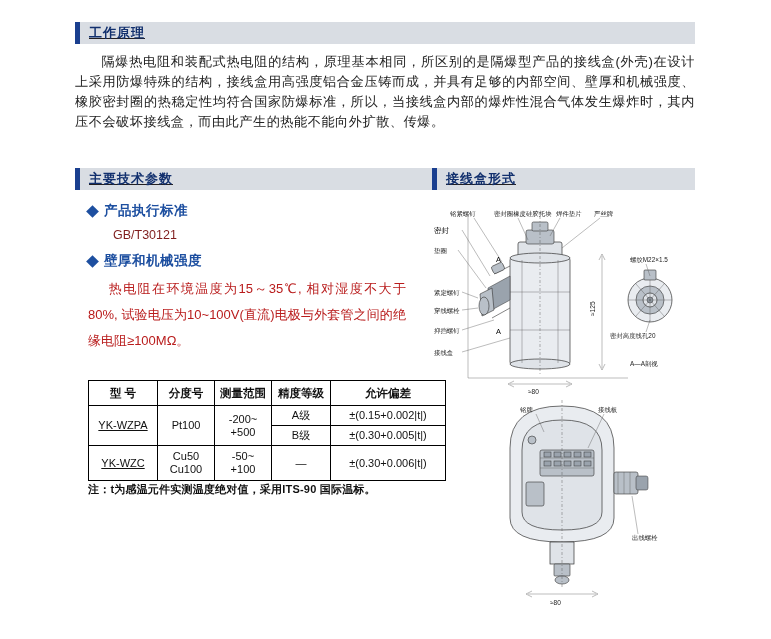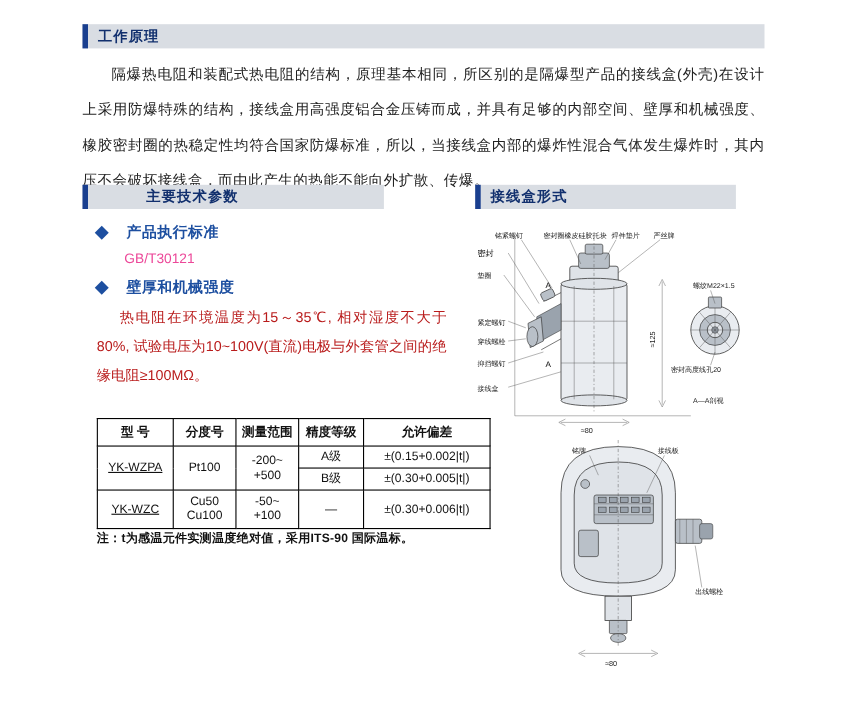--- a/index.html
+++ b/index.html
@@ -21,78 +21,79 @@
     width: 771px; height: 639px;
   }
 
   
   .sec-bar {
     position: absolute;
     background: #d9dde3;
     height: 22px;
     display: flex;
     align-items: flex-start;
+    text-decoration: underline;
   }
   .sec-bar .accent {
     width: 5px;
     height: 22px;
     background: #1a3f8f;
     margin-right: 9px;
   }
   .sec-bar .sec-title {
     font-size: 13px;
     font-weight: bold;
     color: #12306e;
     letter-spacing: 1px;
     line-height: 22px;
   }
 
   #sec-principle { left: 75px; top: 22px; width: 620px; }
-  #sec-params    { left: 75px; top: 168px; width: 274px; gap: 44px; }
-  #sec-junction  { left: 432px; top: 168px; width: 237px; }
+  #sec-params    { left: 75px; top: 168px; width: 360px; }
+  #sec-junction  { left: 432px; top: 168px; width: 263px; }
 
   
   #principle-text {
     position: absolute;
     left: 75px; top: 52px;
     width: 620px;
     font-size: 13.2px;
-    line-height: 32px;
+    line-height: 20px;
     color: #222;
     text-align: justify;
     text-indent: 2em;
     letter-spacing: 0.5px;
   }
 
   
   .bullet-row {
     position: absolute;
     display: flex;
     align-items: center;
-    gap: 18px;
+    gap: 7px;
   }
   .diamond {
     width: 9px; height: 9px;
     background: #1d4fa0;
     transform: rotate(45deg);
     flex: none;
   }
   .bullet-label {
     font-size: 13.5px;
     font-weight: bold;
     color: #1d4fa0;
     letter-spacing: 0.5px;
   }
 
   #bullet-1 { left: 88px; top: 202px; }
   #std-value {
     position: absolute;
     left: 113px; top: 228px;
     font-size: 12.5px;
-    color: #ec4899;
+    color: #7f1d1d;
   }
   #bullet-2 { left: 88px; top: 252px; }
   #insulation-text {
     position: absolute;
     left: 88px; top: 276px;
     width: 318px;
     font-size: 13px;
     line-height: 26px;
     color: #b91c1c;
     text-align: justify;

